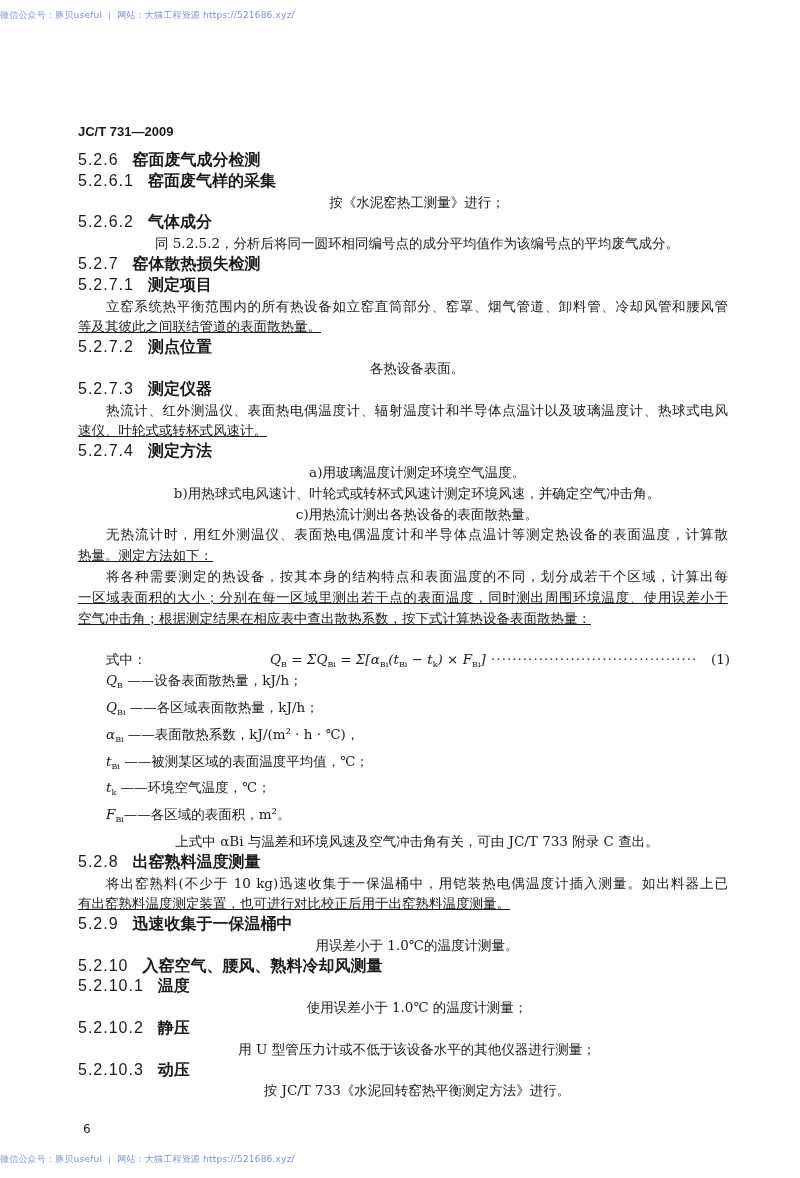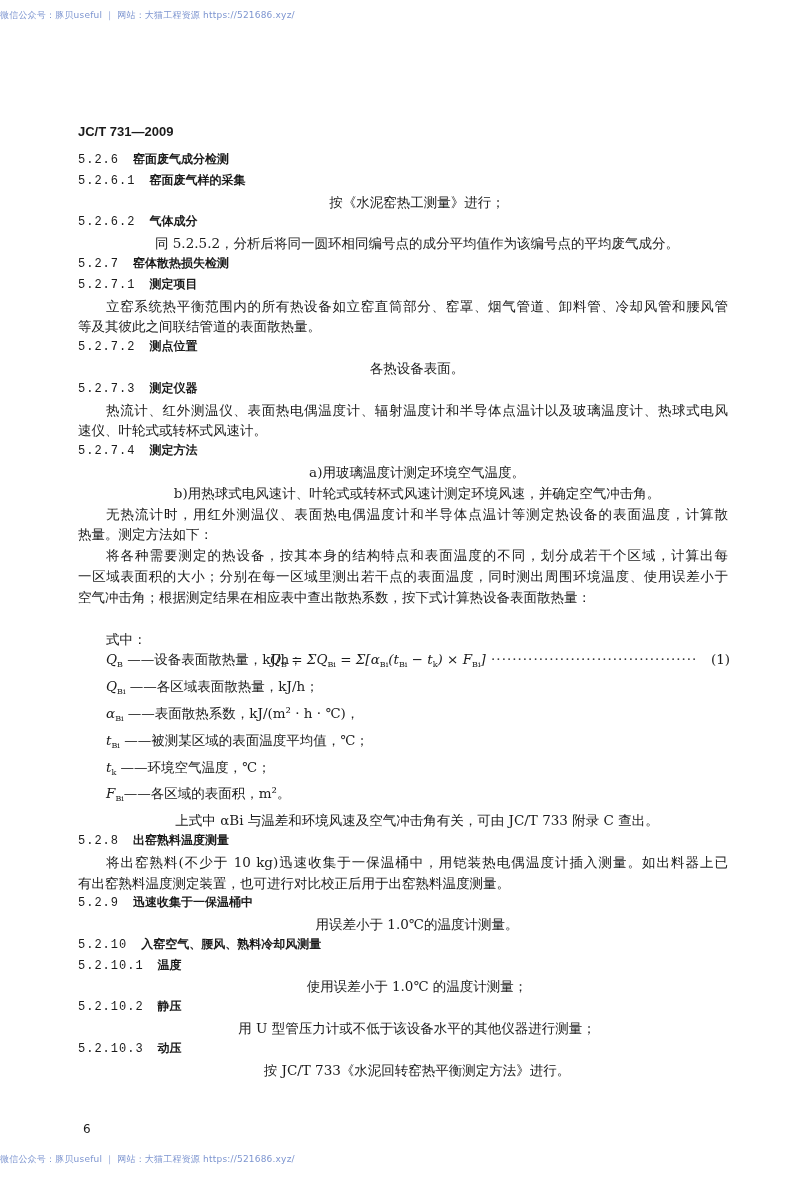--- a/index.html
+++ b/index.html
@@ -17,24 +17,24 @@
   .watermark.bottom { top: 1153px; }
   .std-code {
     position: absolute; left: 78px; top: 124px;
     font-size: 13px; font-weight: bold;
     font-family: "Liberation Sans", sans-serif;
   }
   .content { position: absolute; left: 78px; top: 150px; width: 650px; }
   .line {
     font-size: 13.5px; line-height: 20.8px; white-space: nowrap;
   }
-  .heading { font-family: Liberation Mono, monospace; font-weight: bold; font-size: 12px; }
+  .heading { font-family: Liberation Sans, sans-serif; font-weight: bold; font-size: 16px; }
   .heading .num { font-weight: normal; display: inline-block; margin-right: 14px; letter-spacing: 1px; }
   .para { text-indent: 0; padding-left: 28px; text-align: center; }
-  .para-cont { padding-left: 0; }
+  .para-cont { padding-left: 0; text-decoration: underline; }
   .justify { text-align: justify; white-space: normal; text-align-last: justify; }
   .formula {
     position: absolute; left: 270px; top: 651px; width: 460px;
     font-size: 13.5px; font-style: italic; white-space: nowrap;
   }
   .formula .dots { font-style: normal; letter-spacing: 1px; color: #333; }
   .formula .eqno { font-style: normal; position: absolute; right: 0; }
   .sub { font-size: 8px; vertical-align: -3px; font-style: normal; }
   .page-num {
     position: absolute; left: 83px; top: 1122px; font-size: 12px;
@@ -61,20 +61,21 @@
       <div class="line para justify">立窑系统热平衡范围内的所有热设备如立窑直筒部分、窑罩、烟气管道、卸料管、冷却风管和腰风管</div>
       <div class="line para-cont">等及其彼此之间联结管道的表面散热量。</div>
       <div class="line heading"><span class="num">5.2.7.2</span><span>测点位置</span></div>
       <div class="line para">各热设备表面。</div>
       <div class="line heading"><span class="num">5.2.7.3</span><span>测定仪器</span></div>
       <div class="line para justify">热流计、红外测温仪、表面热电偶温度计、辐射温度计和半导体点温计以及玻璃温度计、热球式电风</div>
       <div class="line para-cont">速仪、叶轮式或转杯式风速计。</div>
       <div class="line heading"><span class="num">5.2.7.4</span><span>测定方法</span></div>
       <div class="line para">a)用玻璃温度计测定环境空气温度。</div>
       <div class="line para">b)用热球式电风速计、叶轮式或转杯式风速计测定环境风速，并确定空气冲击角。</div>
+      <div class="line para">c)用热流计测出各热设备的表面散热量。</div>
       <div class="line para justify">无热流计时，用红外测温仪、表面热电偶温度计和半导体点温计等测定热设备的表面温度，计算散</div>
       <div class="line para-cont">热量。测定方法如下：</div>
       <div class="line para justify">将各种需要测定的热设备，按其本身的结构特点和表面温度的不同，划分成若干个区域，计算出每</div>
       <div class="line para-cont justify">一区域表面积的大小；分别在每一区域里测出若干点的表面温度，同时测出周围环境温度、使用误差小于</div>
       <div class="line para-cont">空气冲击角；根据测定结果在相应表中查出散热系数，按下式计算热设备表面散热量：</div>
     </div>
   <div style="height:21px"></div>
   <div id="defs">
       <div class="line def-line">式中：</div>
       <div class="line def-line"><i>Q</i><span class="sub">B</span><span> ——设备表面散热量，kJ/h；</span></div>

